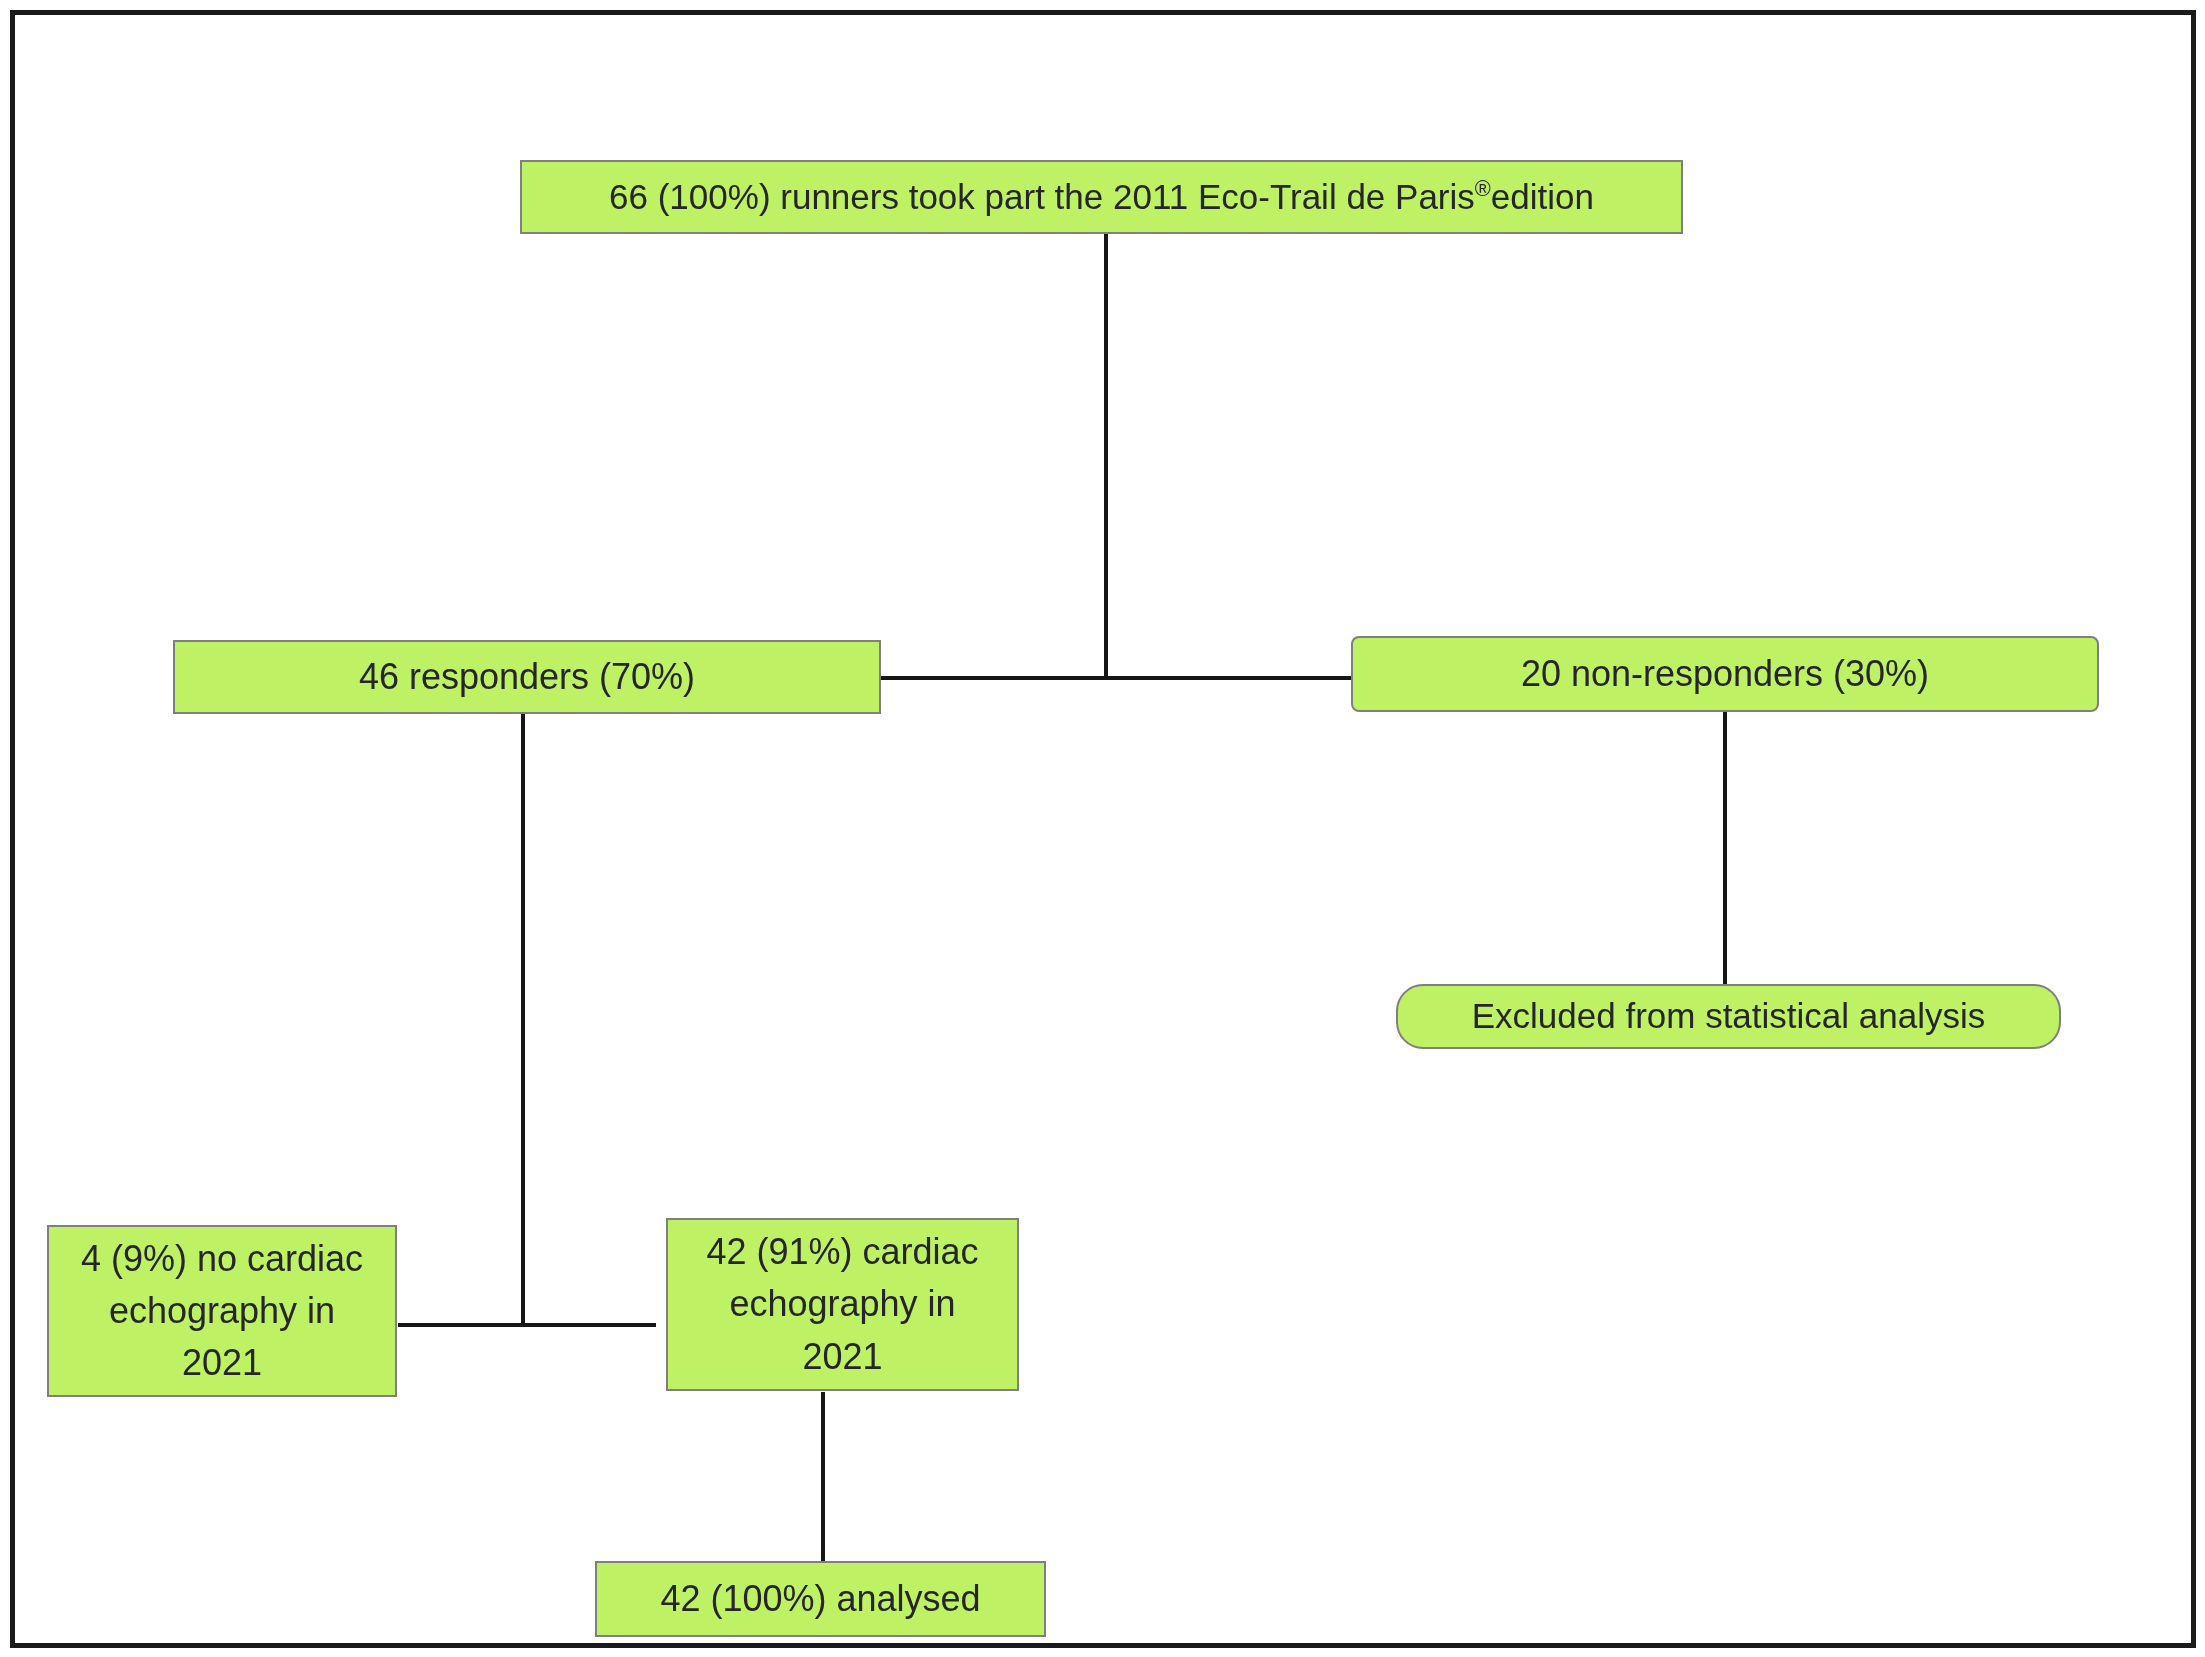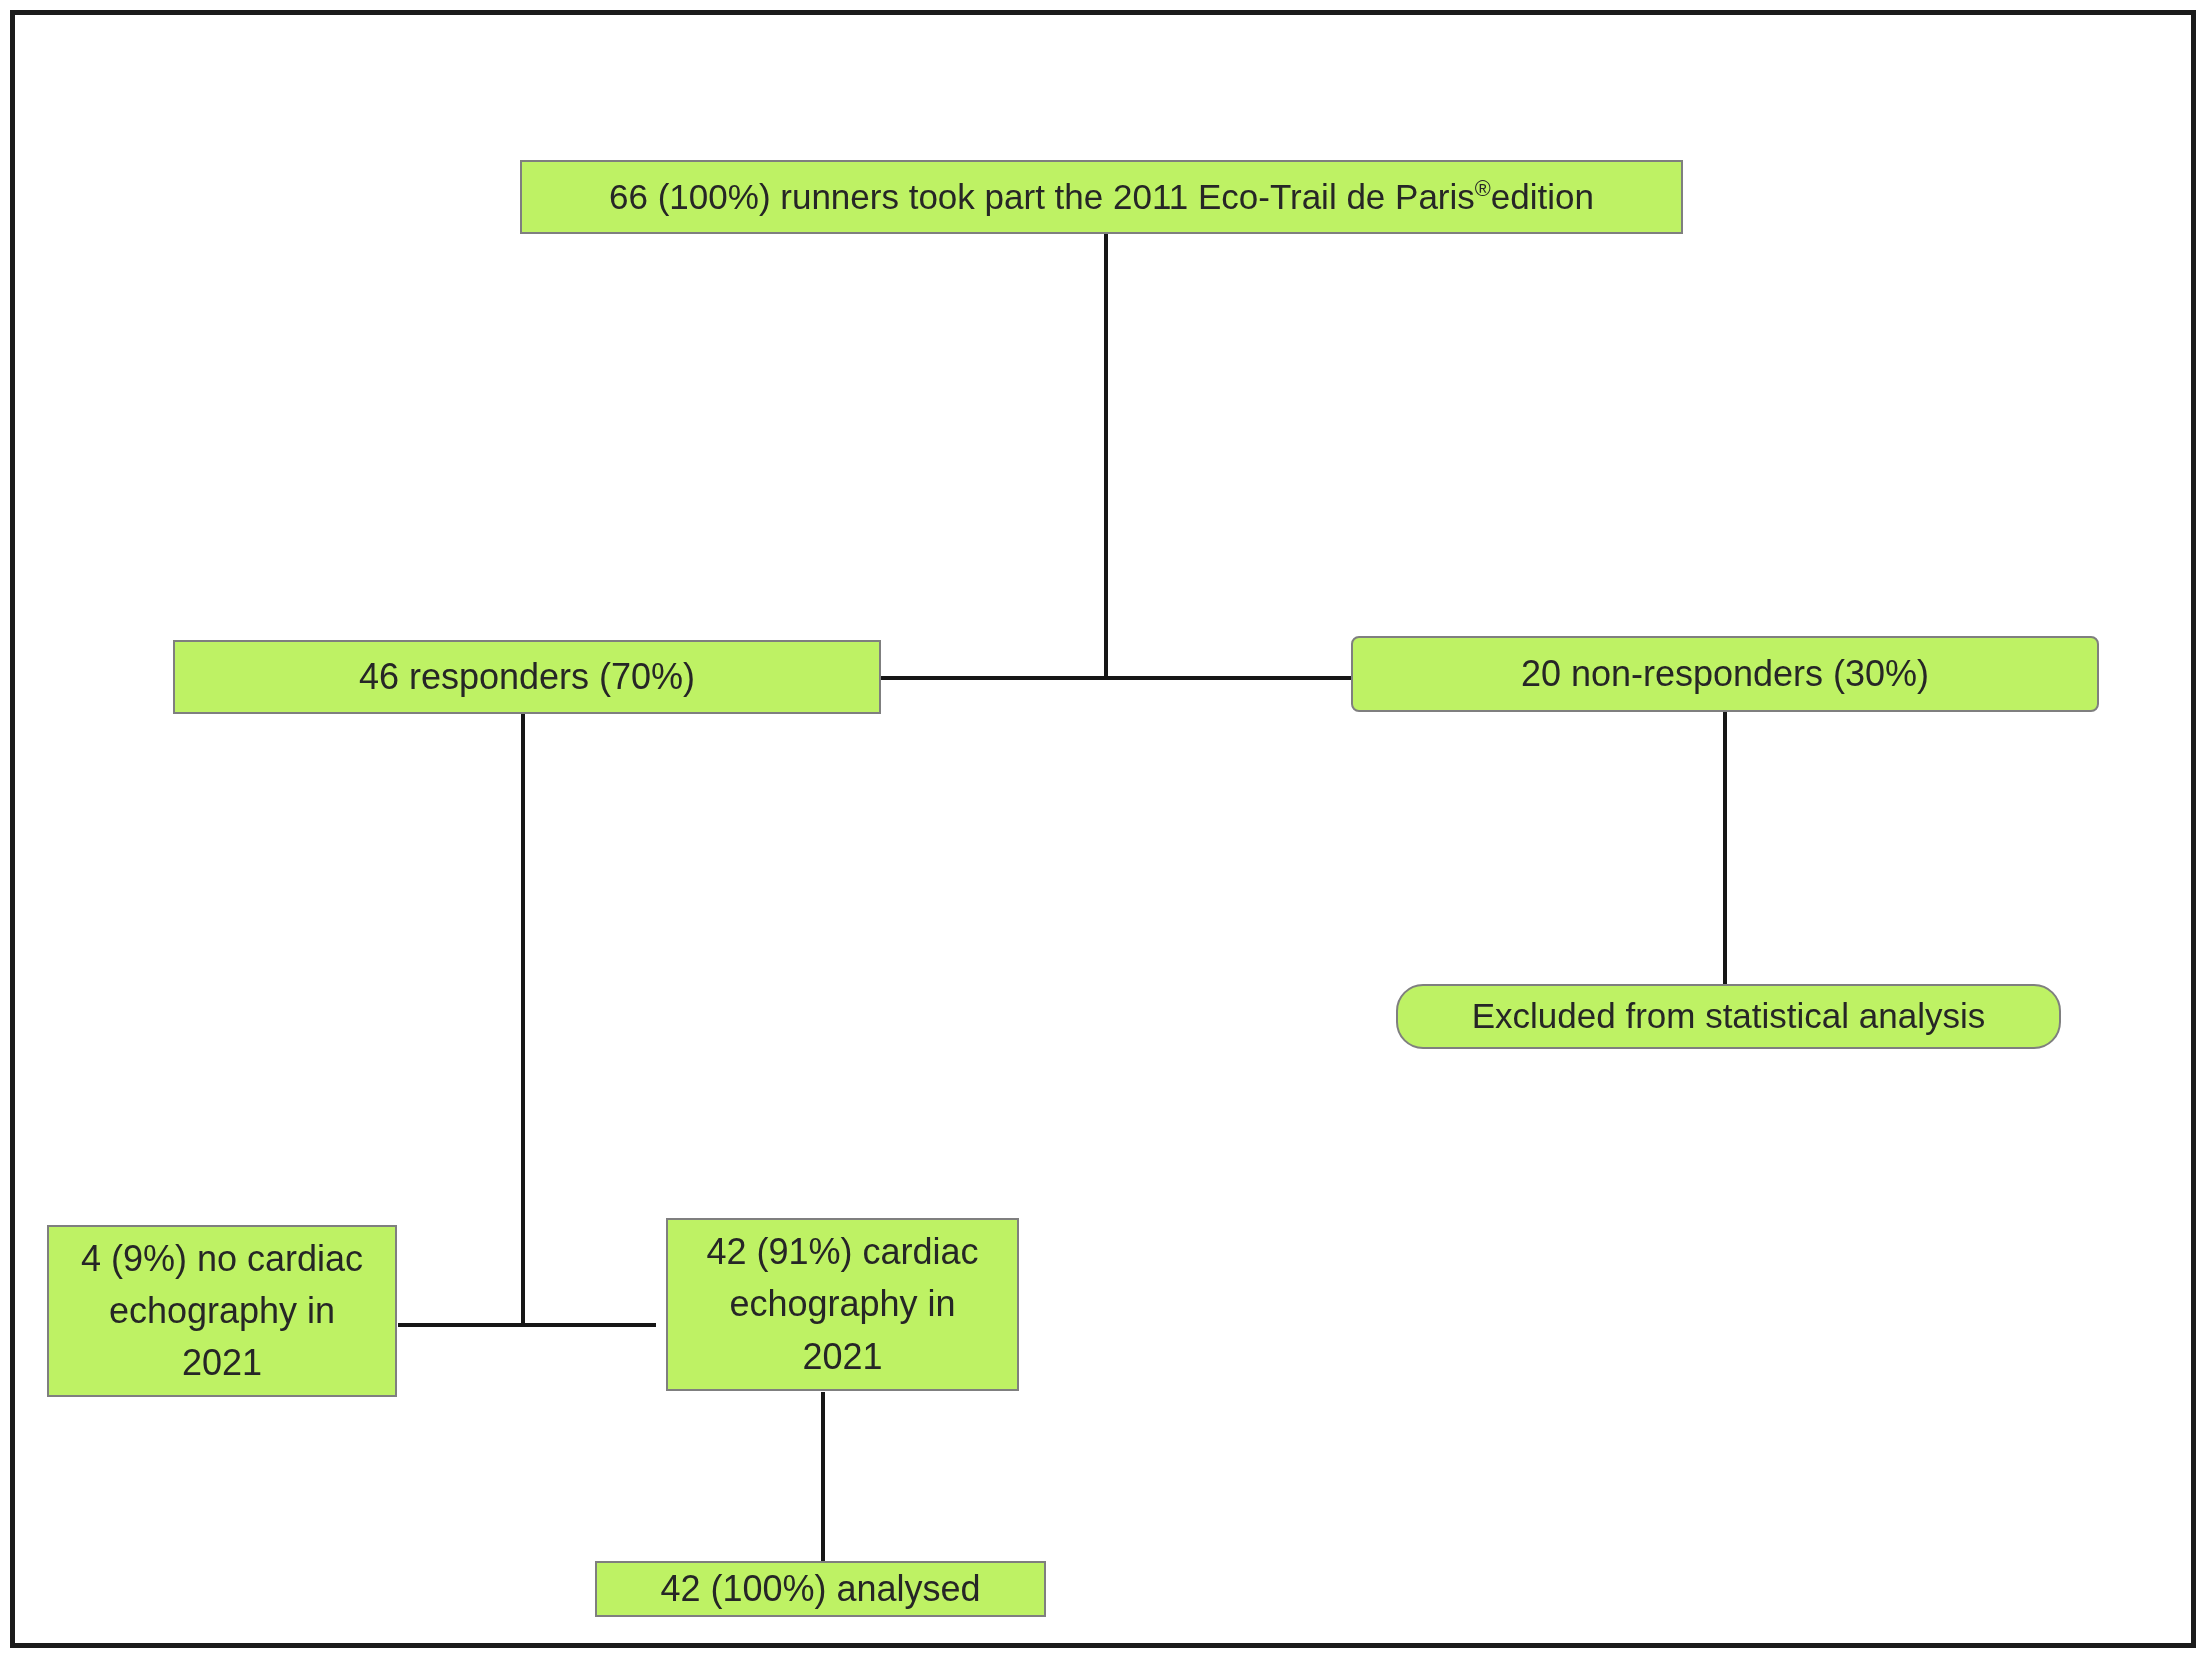--- a/index.html
+++ b/index.html
@@ -46,21 +46,21 @@
     background: #161616;
     z-index: 1;
   }
   
   .n-total     { left: 520px;  top: 160px;  width: 1163px; height: 74px;  font-size: 35px; white-space: nowrap; }
   .n-resp      { left: 173px;  top: 640px;  width: 708px;  height: 74px; }
   .n-nonresp   { left: 1351px; top: 636px;  width: 748px;  height: 76px; border-radius: 8px; }
   .n-excl      { left: 1396px; top: 984px; width: 665px;  height: 65px;  font-size: 35px; white-space: nowrap; border-radius: 27px; }
   .n-noecho    { left: 47px;   top: 1225px; width: 350px;  height: 172px; text-align: center; }
   .n-echo      { left: 654px;  top: 1218px; width: 353px;  height: 173px; margin-left: 12px; }
-  .n-analysed  { left: 595px;  top: 1561px; width: 451px;  height: 56px; }
+  .n-analysed  { left: 595px;  top: 1561px; width: 451px;  height: 76px; }
   
   .c-v1 { left: 1104px; top: 234px;  width: 3.9px;   height: 446px; }
   .c-h1 { left: 881px; top: 676px;  width: 471px; height: 3.9px; }
   .c-v2 { left: 521px;  top: 714px;  width: 3.9px;   height: 613px; }
   .c-h2 { left: 398px;  top: 1323px; width: 258px; height: 3.9px; }
   .c-v3 { left: 1723px; top: 711px;  width: 3.9px;   height: 275px; }
   .c-v4 { left: 821px; top: 1392px; width: 3.9px;   height: 171px; }
   .sup {
     font-size: 62%;
     vertical-align: super;

